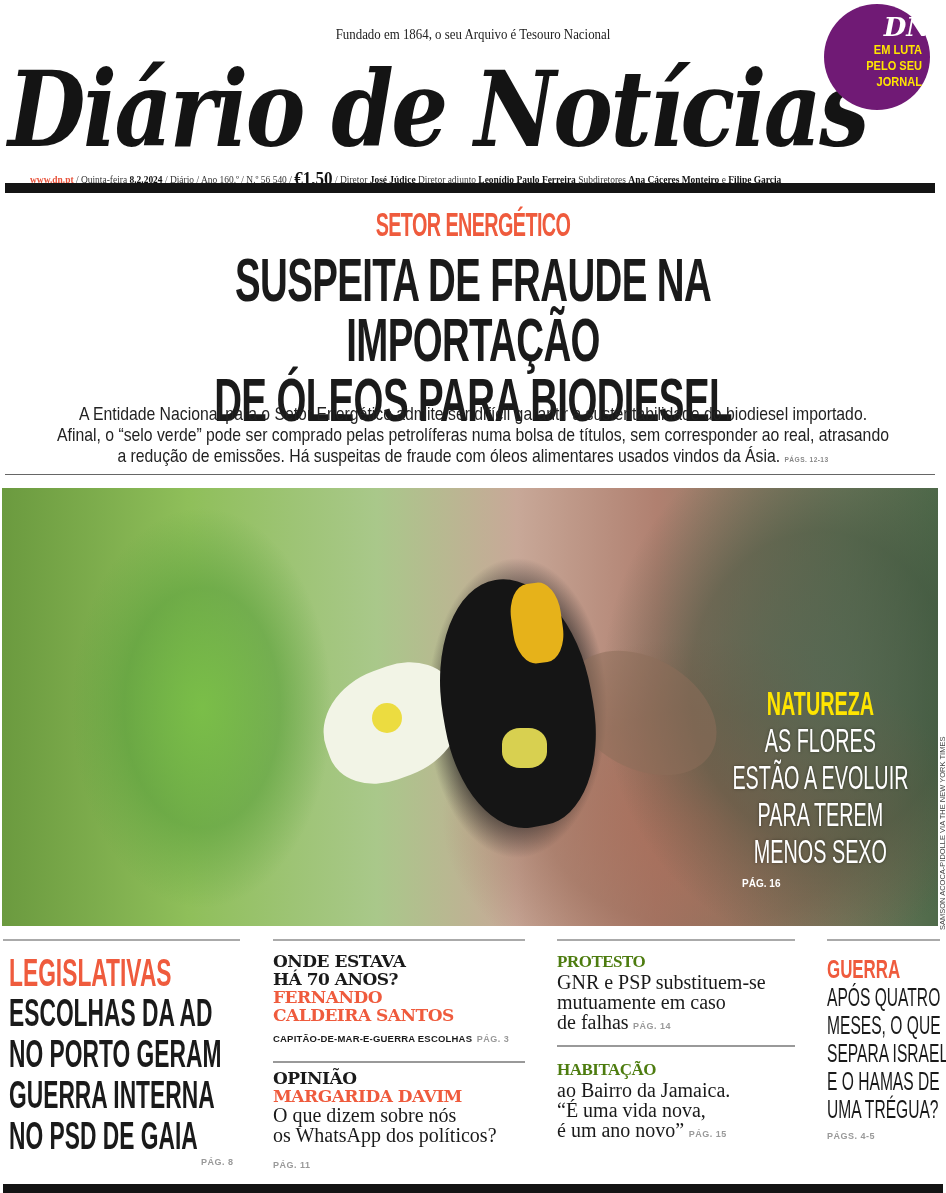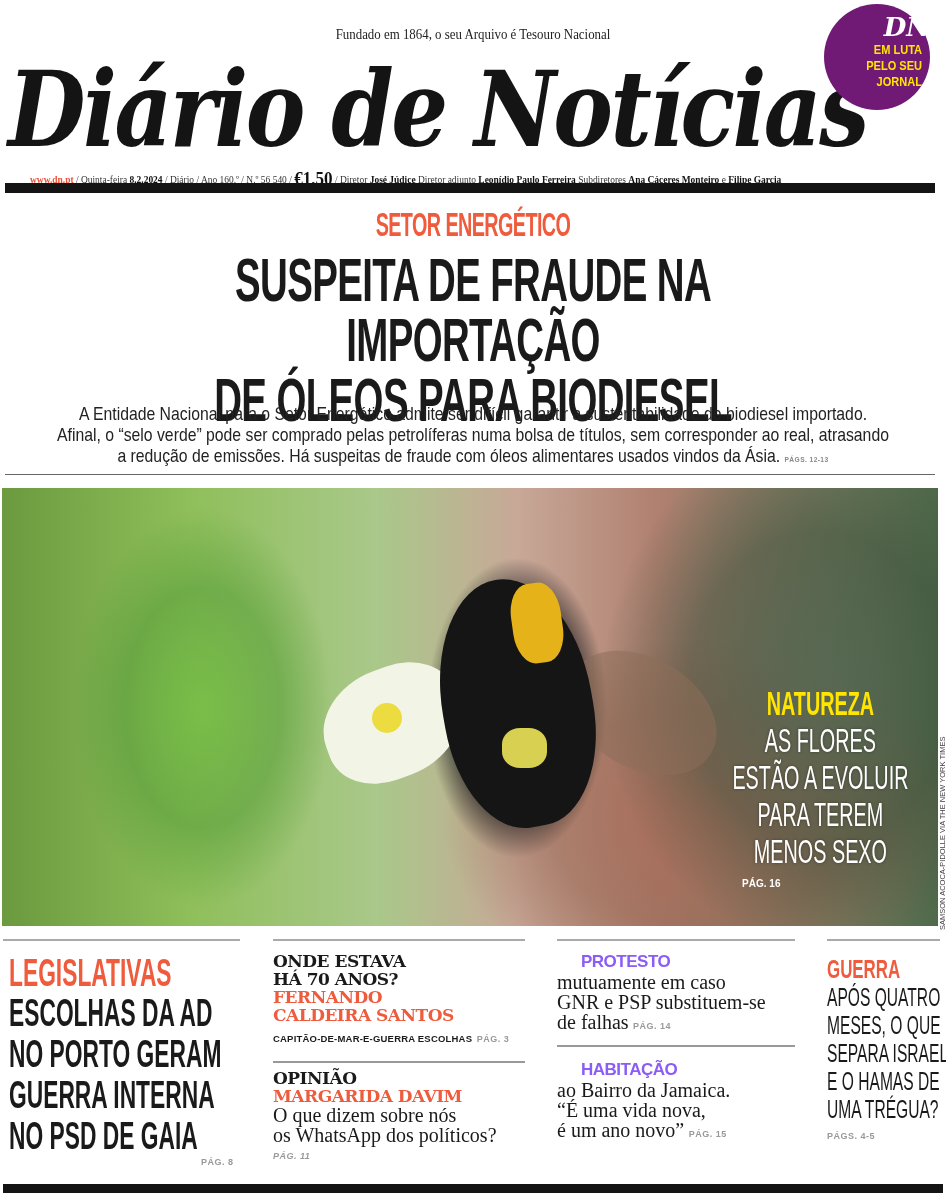--- a/index.html
+++ b/index.html
@@ -49,21 +49,21 @@
   
   .colrule { top:939px; height:2px; background:#aaa; }
   .col1 { left:9px; top:953px; width:255px; }
   .col1 .k { font-family:"Liberation Sans", sans-serif; font-weight:bold; font-size:38px; line-height:40px; color:#ef5b3d; transform:scaleX(0.6); transform-origin:left center; white-space:nowrap; display:block; }
   .col1 .h { font-family:"Liberation Sans", sans-serif; font-weight:bold; font-size:38px; line-height:41px; color:#1a1a1a; transform:scaleX(0.6); transform-origin:left center; white-space:nowrap; display:block; }
   .pgnum { font-family:"Liberation Sans", sans-serif; font-weight:bold; font-size:9px; color:#999; letter-spacing:0.5px; }
 
   .col2 { left:273px; width:260px; }
   .serif-k { font-family:"DejaVu Serif", serif; font-weight:bold; font-size:17px; line-height:18px; color:#1a1a1a; letter-spacing:-0.5px; }
   .serif-r { font-family:"DejaVu Serif", serif; font-weight:bold; font-size:17px; line-height:18px; color:#ef5b3d; letter-spacing:-0.5px; }
-  .serif-g { font-family:Liberation Sans, sans-serif; font-weight:bold; font-size:17px; line-height:20px; color:#8b5cf6; letter-spacing:-0.5px;margin-left:24px; }
+  .serif-g { font-family:Liberation Serif, serif; font-weight:bold; font-size:17px; line-height:20px; color:#4d7c0f; letter-spacing:-0.5px; }
   .serif-body { font-family:"Liberation Serif", serif; font-size:20px; line-height:20px; color:#1a1a1a; }
   .smallcap { font-family:"Liberation Sans", sans-serif; font-weight:bold; font-size:9.5px; color:#1a1a1a; letter-spacing:0.2px; }
   .innerrule { height:2px; background:#999; }
 
   .col3 { left:557px; width:240px; }
   .col4 { left:827px; top:955px; width:115px; }
   .col4 .k { font-family:"Liberation Sans", sans-serif; font-weight:bold; font-size:26px; line-height:28px; color:#ef5b3d; transform:scaleX(0.65); transform-origin:left center; white-space:nowrap; display:block; }
   .col4 .h { font-family:"Liberation Sans", sans-serif; font-size:26px; line-height:28px; color:#1a1a1a; transform:scaleX(0.6); transform-origin:left center; white-space:nowrap; display:block; }
 
   .bottombar { left:3px; top:1184px; width:940px; height:9px; background:#141414; }
@@ -150,27 +150,27 @@
   <div class="serif-r">FERNANDO</div>
   <div class="serif-r">CALDEIRA SANTOS</div>
   <div style="margin-top:4px;"><span class="smallcap">CAPITÃO-DE-MAR-E-GUERRA ESCOLHAS</span> <span class="pgnum">PÁG. 3</span></div>
 </div>
 <div class="abs innerrule" style="left:273px;top:1061px;width:252px;"></div>
 <div class="abs col2" style="top:1069px;">
   <div class="serif-k">OPINIÃO</div>
   <div class="serif-r">MARGARIDA DAVIM</div>
   <div class="serif-body">O que dizem sobre nós</div>
   <div class="serif-body">os WhatsApp dos políticos?</div>
-  <div class="pgnum" style="margin-top:6px;font-style:italic;">PÁG. 11</div>
+  <div class="pgnum" style="margin-top:15px;">PÁG. 11</div>
 </div>
 
 <div class="abs col3" style="top:952px;">
   <div class="serif-g">PROTESTO</div>
+  <div class="serif-body">GNR e PSP substituem-se</div>
   <div class="serif-body">mutuamente em caso</div>
-  <div class="serif-body">GNR e PSP substituem-se</div>
   <div><span class="serif-body">de falhas</span> <span class="pgnum">PÁG. 14</span></div>
 </div>
 <div class="abs innerrule" style="left:557px;top:1045px;width:238px;"></div>
 <div class="abs col3" style="top:1060px;">
   <div class="serif-g">HABITAÇÃO</div>
   <div class="serif-body">ao Bairro da Jamaica.</div>
   <div class="serif-body">“É uma vida nova,</div>
   <div><span class="serif-body">é um ano novo”</span> <span class="pgnum">PÁG. 15</span></div>
 </div>
 

